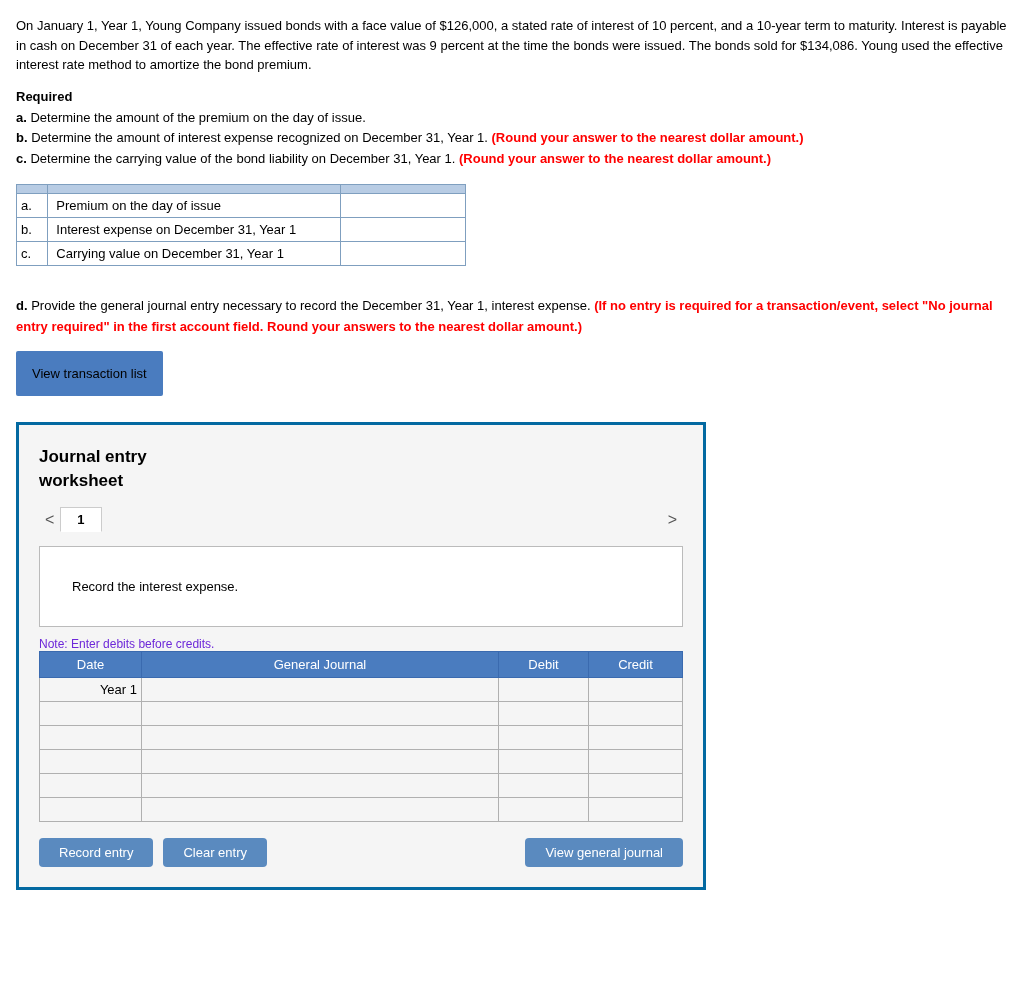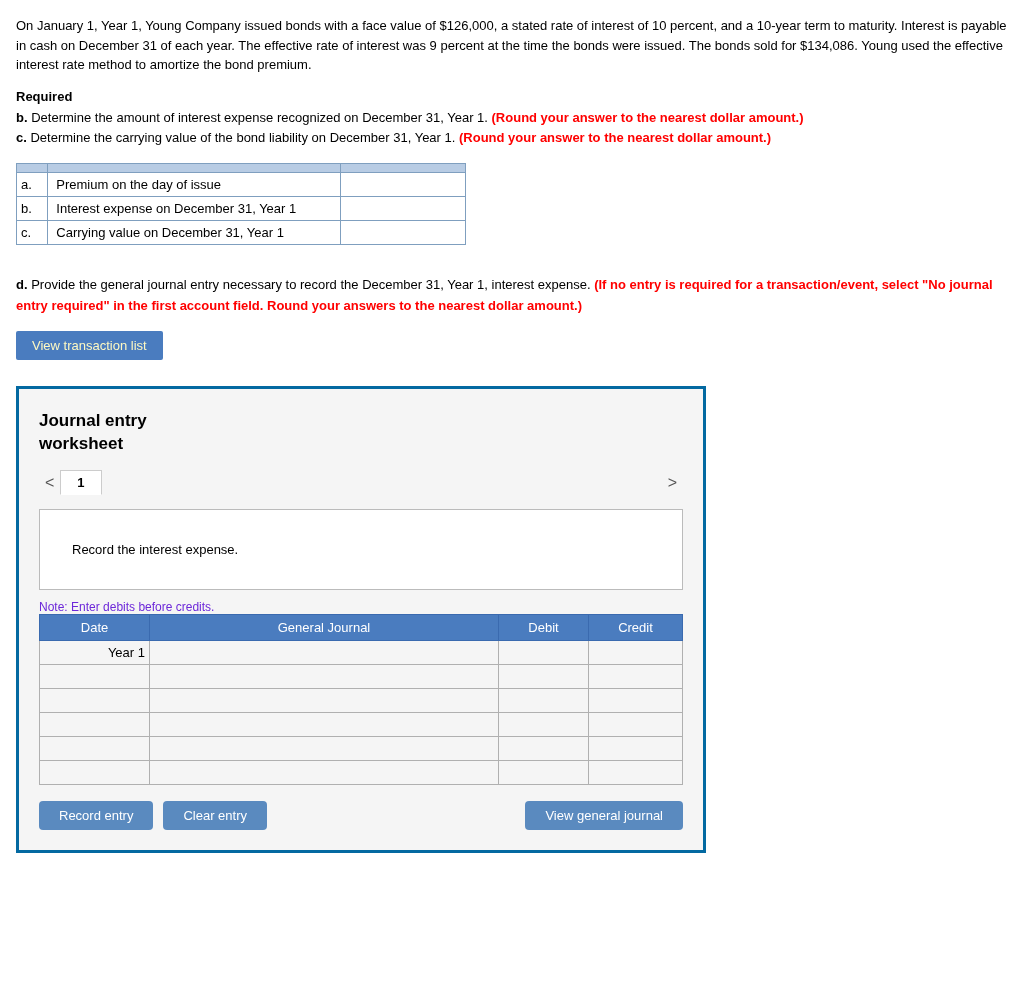--- a/index.html
+++ b/index.html
@@ -74,23 +74,23 @@
 
     
     .part-d {
       margin-bottom: 14px;
       line-height: 1.6;
     }
 
     
     .btn-blue {
       background-color: #4a7cbf;
-      color: #fef9c3;
+      color: #000000;
       border: none;
-      padding: 7px 16px;
+      padding: 15px 16px;
       font-size: 13px;
       cursor: pointer;
       border-radius: 2px;
       text-align: center;
     }
 
     
     .journal-box {
       border: 3px solid #0369a1;
       background: #f5f5f5;
@@ -151,21 +151,21 @@
     }
     .journal-table thead tr th {
       background-color: #4a7cbf;
       color: #fff;
       border: 1px solid #3a6aaf;
       padding: 5px 8px;
       font-size: 13px;
       font-weight: normal;
       text-align: center;
     }
-    .journal-table thead tr th.date-col { width: 110px; text-align: center; }
+    .journal-table thead tr th.date-col { width: 102px; text-align: center; }
     .journal-table thead tr th.gj-col { text-align: center; }
     .journal-table thead tr th.debit-col { width: 90px; text-align: center; }
     .journal-table thead tr th.credit-col { width: 94px; text-align: center; }
 
     .journal-table tbody tr td {
       border: 1px solid #b0b0b0;
       padding: 0;
       font-size: 13px;
     }
     .journal-table tbody tr td input {
@@ -204,20 +204,24 @@
 <body>
 
 
 
 
 <p class="intro-text">On January 1, Year 1, Young Company issued bonds with a face value of $126,000, a stated rate of interest of 10 percent, and a 10-year term to maturity. Interest is payable in cash on December 31 of each year. The effective rate of interest was 9 percent at the time the bonds were issued. The bonds sold for $134,086. Young used the effective interest rate method to amortize the bond premium.</p>
 
 
 <div class="required-section">
   <div class="required-label">Required</div>
+  <p>
+    <span class="bold">a.</span>
+    <span> Determine the amount of the premium on the day of issue.</span>
+  </p>
   <p>
     <span class="bold">b.</span>
     <span> Determine the amount of interest expense recognized on December 31, Year 1. </span>
     <span class="red-bold">(Round your answer to the nearest dollar amount.)</span>
   </p>
   <p>
     <span class="bold">c.</span>
     <span> Determine the carrying value of the bond liability on December 31, Year 1. </span>
     <span class="red-bold">(Round your answer to the nearest dollar amount.)</span>
   </p>

